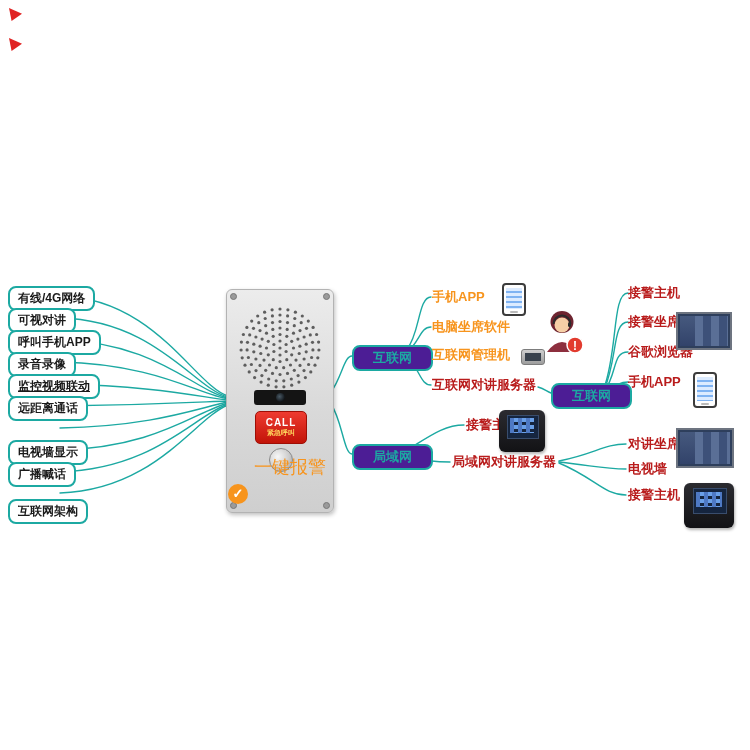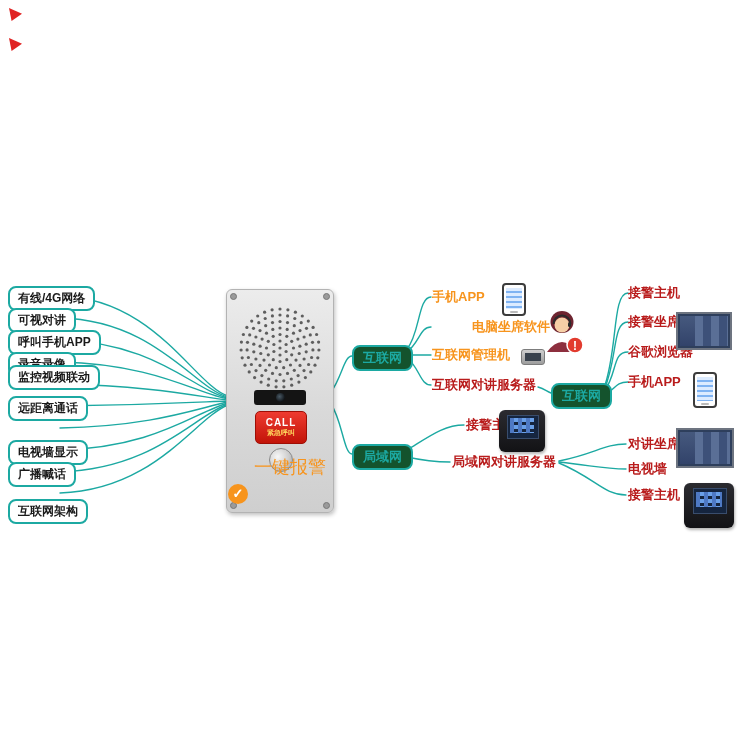--- a/index.html
+++ b/index.html
@@ -4,22 +4,22 @@
 <style>
   html,body{margin:0;padding:0;background:#fff;font-family:"Liberation Sans",sans-serif;}
   .canvas{position:relative;width:750px;height:750px;background:#fff;overflow:hidden;}
   svg.lines{position:absolute;left:0;top:0;z-index:1;}
 
   
   .feature{position:absolute;left:8px;z-index:2;background:#fff;border:2px solid #1CA9A2;
     border-radius:8px;padding:2px 8px;font-size:12px;font-weight:bold;color:#1a1a1a;white-space:nowrap;}
 
   
-  .nodebox{position:absolute;z-index:2;background:#14532d;border:2px solid #1CA9A2;border-radius:8px;
-    padding:2px 9px;font-size:13px;font-weight:bold;color:#1CA9A2;white-space:nowrap;}
+  .nodebox{position:absolute;z-index:2;background:#4c1d95;border:2px solid #1CA9A2;border-radius:8px;
+    padding:2px 19px;font-size:13px;font-weight:bold;color:#1CA9A2;white-space:nowrap;}
 
   .olabel{position:absolute;z-index:2;color:#F7941D;font-weight:bold;font-size:13px;line-height:14px;white-space:nowrap;}
   .blabel{position:absolute;z-index:2;color:#b91c1c;font-weight:bold;font-size:13px;line-height:14px;white-space:nowrap;}
 
   
   .panel{position:absolute;left:226px;top:289px;width:106px;height:222px;z-index:2;
     background:linear-gradient(180deg,#ececec 0%,#d9d9d9 55%,#cfcfcf 100%);
     border:1px solid #b3b3b3;border-radius:6px;box-shadow:1px 2px 4px rgba(0,0,0,.25);}
   .screw{position:absolute;width:5px;height:5px;border-radius:50%;background:#9a9a9a;border:1px solid #777;}
   .spk{position:absolute;left:11px;top:16px;width:84px;height:84px;}
@@ -114,21 +114,21 @@
     </g>
   </svg>
 
   <div class="redmark" style="left:9px;top:8px;"></div>
   <div class="redmark" style="left:9px;top:38px;"></div>
 
   <div class="feature" style="top:286px;">有线/4G网络</div>
   <div class="feature" style="top:308px;">可视对讲</div>
   <div class="feature" style="top:330px;">呼叫手机APP</div>
   <div class="feature" style="top:352px;">录音录像</div>
-  <div class="feature" style="top:365px;">监控视频联动</div>
+  <div class="feature" style="top:374px;text-decoration:underline;">监控视频联动</div>
   <div class="feature" style="top:396px;">远距离通话</div>
   <div class="feature" style="top:440px;">电视墙显示</div>
   <div class="feature" style="top:462px;">广播喊话</div>
   <div class="feature" style="top:499px;">互联网架构</div>
 
   <div class="panel">
     <div class="screw" style="left:3px;top:3px;"></div>
     <div class="screw" style="right:3px;top:3px;"></div>
     <div class="screw" style="left:3px;bottom:3px;"></div>
     <div class="screw" style="right:3px;bottom:3px;"></div>
@@ -261,21 +261,21 @@
   </div>
 
   <div class="checkcircle">✓</div>
   <div class="tagline">一键报警</div>
 
   <div class="nodebox" style="left:352px;top:345px;">互联网</div>
   <div class="nodebox" style="left:352px;top:444px;">局域网</div>
   <div class="nodebox" style="left:551px;top:383px;">互联网</div>
 
   <div class="olabel" style="left:432px;top:290px;">手机APP</div>
-  <div class="olabel" style="left:432px;top:320px;margin-left:40px;">电脑坐席软件</div>
+  <div class="olabel" style="left:432px;top:320px;">电脑坐席软件</div>
   <div class="olabel" style="left:432px;top:348px;">互联网管理机</div>
   <div class="blabel" style="left:432px;top:378px;">互联网对讲服务器</div>
 
   <div class="blabel" style="left:628px;top:286px;">接警主机</div>
   <div class="blabel" style="left:628px;top:315px;">接警坐席</div>
   <div class="blabel" style="left:628px;top:345px;">谷歌浏览器</div>
   <div class="blabel" style="left:628px;top:375px;">手机APP</div>
 
   <div class="blabel" style="left:466px;top:418px;">接警主机</div>
   <div class="blabel" style="left:452px;top:455px;">局域网对讲服务器</div>

